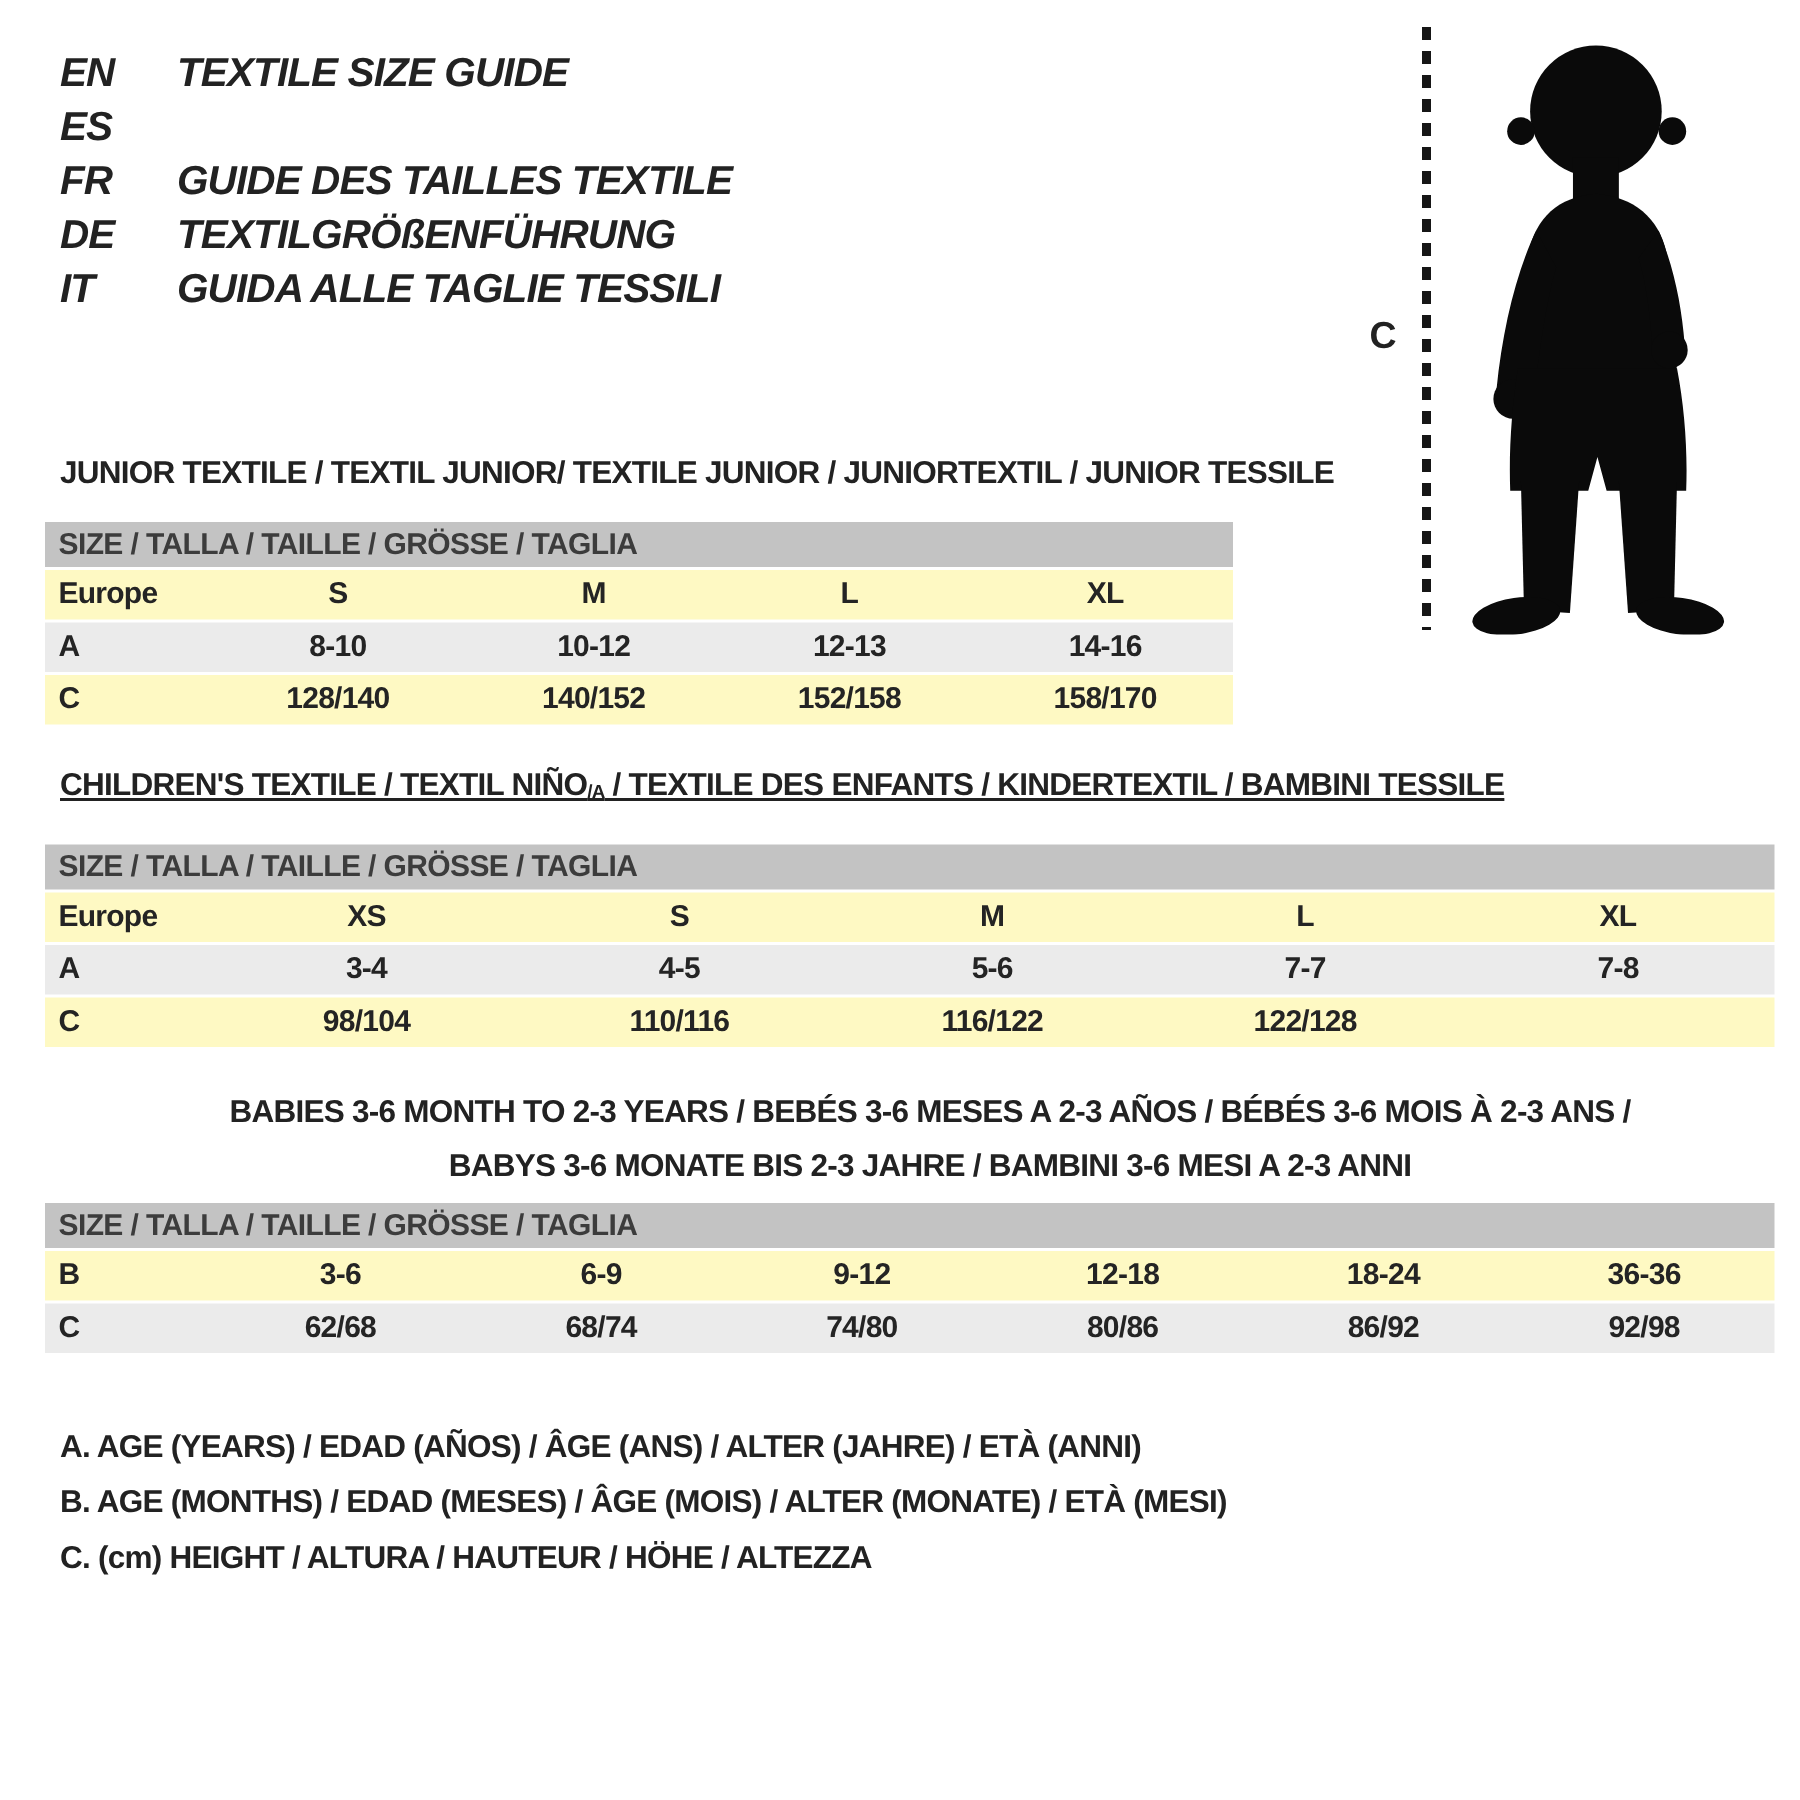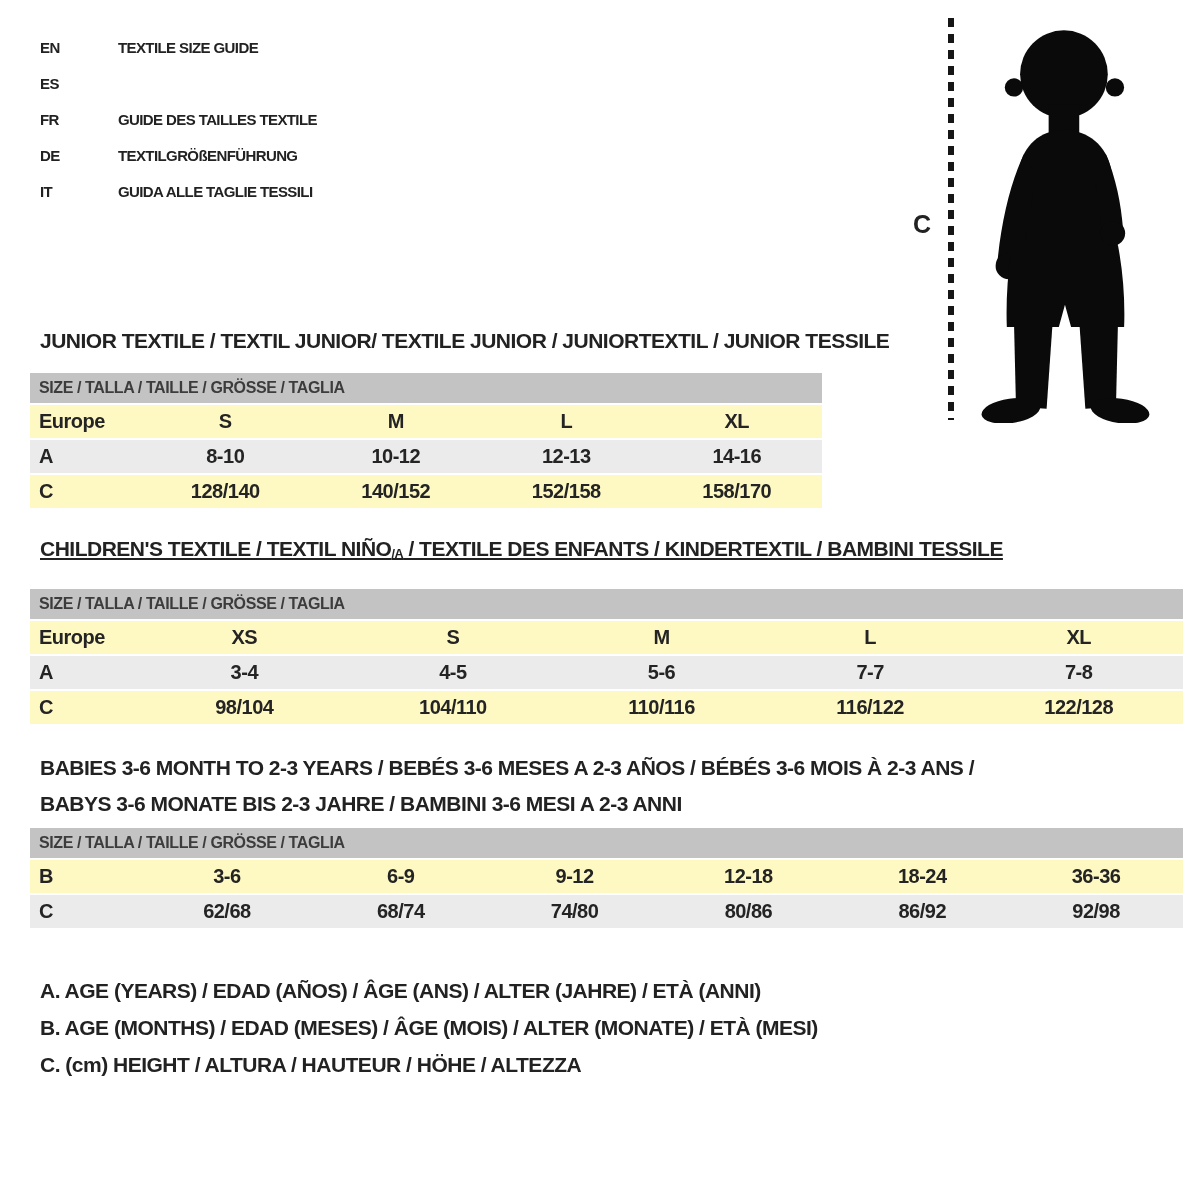--- a/index.html
+++ b/index.html
@@ -8,48 +8,48 @@
     background:#ffffff;
     font-family:"Liberation Sans", sans-serif;
     color:var(--text,#222222);
     position:relative;
     overflow:hidden;
   }
 
   
   .lang-header { padding:30px 0 0 40px; }
   .lang-row { display:flex; line-height:36px; }
-  .lang-code, .lang-title { font-size:15px; font-weight:700; letter-spacing:-0.6px; }
+  .lang-code, .lang-title { font-size:27px; font-weight:700; letter-spacing:-0.6px;font-style:italic; }
   .lang-code { width:78px; }
 
   
   .figure { position:absolute; top:12px; left:903px; width:275px; height:418px; }
   .figure-label { position:absolute; left:10px; top:198px; font-size:25px; font-weight:700; }
   .dashed-line {
     position:absolute; left:45px; top:6px; width:6px; height:402px;
     background:repeating-linear-gradient(to bottom, #161616 0 9px, transparent 9px 16px);
   }
   .baby-svg { position:absolute; left:62px; top:3px; }
 
   
   .section-title { margin-left:40px; font-size:21px; font-weight:700; letter-spacing:-0.5px; line-height:23px; }
-  .mt-junior   { margin-top:119px; }
+  .mt-junior   { margin-top:94px; }
   .mt-children { margin-top:29px;text-decoration:underline; }
-  .mt-babies   { margin-top:26px; line-height:36px; }
+  .mt-babies   { margin-top:26px; line-height:36px;text-align:center; }
   .sub { font-size:0.6em; vertical-align:-0.18em; }
 
   
   .tbl { margin-left:30px; }
   .tbl-junior   { width:792px;  margin-top:21px; }
   .tbl-children { width:1153px; margin-top:23px; }
   .tbl-babies   { width:1153px; margin-top:6px;  }
   .band {
     height:30px; line-height:30px; margin-bottom:2px; padding-left:9px;
     background:var(--band-bg,#c3c3c3);
-    color:#3c3c3c; font-size:16px; font-weight:700; letter-spacing:-0.4px;
+    color:#3c3c3c; font-size:20px; font-weight:700; letter-spacing:-0.4px;
   }
   .trow {
     display:grid; height:33px; line-height:33px; margin-bottom:2px;
     font-size:20px; font-weight:700; letter-spacing:-0.5px; color:#242424;
     background:#fef9c3;
   }
   .trow.c5 { grid-template-columns:110px repeat(4,1fr); }
   .trow.c6 { grid-template-columns:110px repeat(5,1fr); }
   .trow.c7 { grid-template-columns:110px repeat(6,1fr); }
   .trow.alt { background:var(--row-alt-bg,#ebebeb); }
@@ -151,21 +151,20 @@
       <span class="lbl">A</span>
       <span class="cell">3-4</span>
       <span class="cell">4-5</span>
       <span class="cell">5-6</span>
       <span class="cell">7-7</span>
       <span class="cell">7-8</span>
     </div>
     <div class="trow c6">
       <span class="lbl">C</span>
       <span class="cell">98/104</span>
-      <span class="cell">104/110</span>
       <span class="cell">110/116</span>
       <span class="cell">116/122</span>
       <span class="cell">122/128</span>
     </div>
   </div>
 
   <h2 class="section-title mt-babies">
     <span class="babies-title-line" style="display:block">BABIES 3-6 MONTH TO 2-3 YEARS / BEBÉS 3-6 MESES A 2-3 AÑOS / BÉBÉS 3-6 MOIS À 2-3 ANS /</span>
     <span class="babies-title-line" style="display:block">BABYS 3-6 MONATE BIS 2-3 JAHRE / BAMBINI 3-6 MESI A 2-3 ANNI</span>
   </h2>

